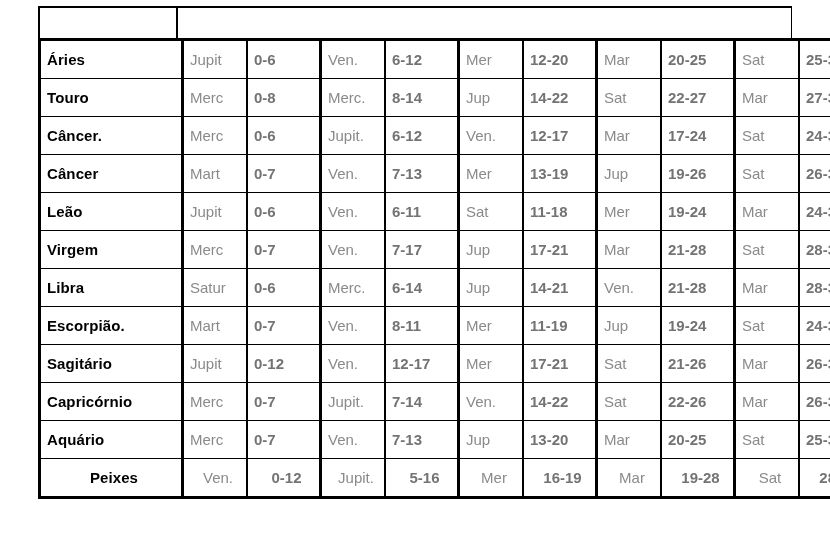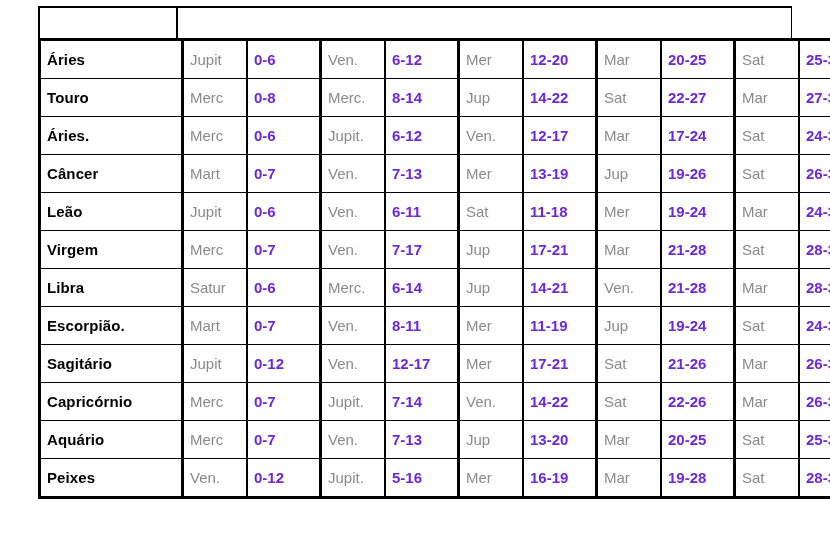--- a/index.html
+++ b/index.html
@@ -58,39 +58,39 @@
     border-right: 2px solid #000000;
     border-top: 1px solid #000000;
     border-bottom: 1px solid #000000;
     background: #ffffff;
     font-size: 15px;
     line-height: 37px;
     white-space: nowrap;
     overflow: hidden;
   }
   .terms-table tr:first-child td { border-top: none; }
-  .terms-table tr:last-child td  { border-bottom: none; }
+  .terms-table tr:last-child td  { border-bottom: none; text-align: center; }
 
   td.sign {
     width: 134px;
     font-weight: bold;
     color: #000000;
     font-size: 15px;
     letter-spacing: 0.1px;
   }
   td.planet {
     width: 56px;
     color: #8a8a8a;
     font-weight: normal;
     font-size: 15px;
     margin-left: 37px;
   }
   td.range {
     width: 65px;
-    color: #6d28d9;
+    color: #737373;
     font-weight: bold;
     font-size: 15px;
   }
 
   
   .terms-table td.sign   { border-right-width: 3px; }
   .terms-table td.range  { border-right-width: 3px; }
   .terms-table td.planet { border-right-width: 1px; border-left-width: 1px; }
 </style>
 </head>
@@ -129,21 +129,21 @@
           <td class="planet">Merc.</td>
           <td class="range">8-14</td>
           <td class="planet">Jup</td>
           <td class="range">14-22</td>
           <td class="planet">Sat</td>
           <td class="range">22-27</td>
           <td class="planet">Mar</td>
           <td class="range">27-30</td>
         </tr>
         <tr>
-          <td class="sign">Áries.</td>
+          <td class="sign">Câncer.</td>
           <td class="planet">Merc</td>
           <td class="range">0-6</td>
           <td class="planet">Jupit.</td>
           <td class="range">6-12</td>
           <td class="planet">Ven.</td>
           <td class="range">12-17</td>
           <td class="planet">Mar</td>
           <td class="range">17-24</td>
           <td class="planet">Sat</td>
           <td class="range">24-30</td>

